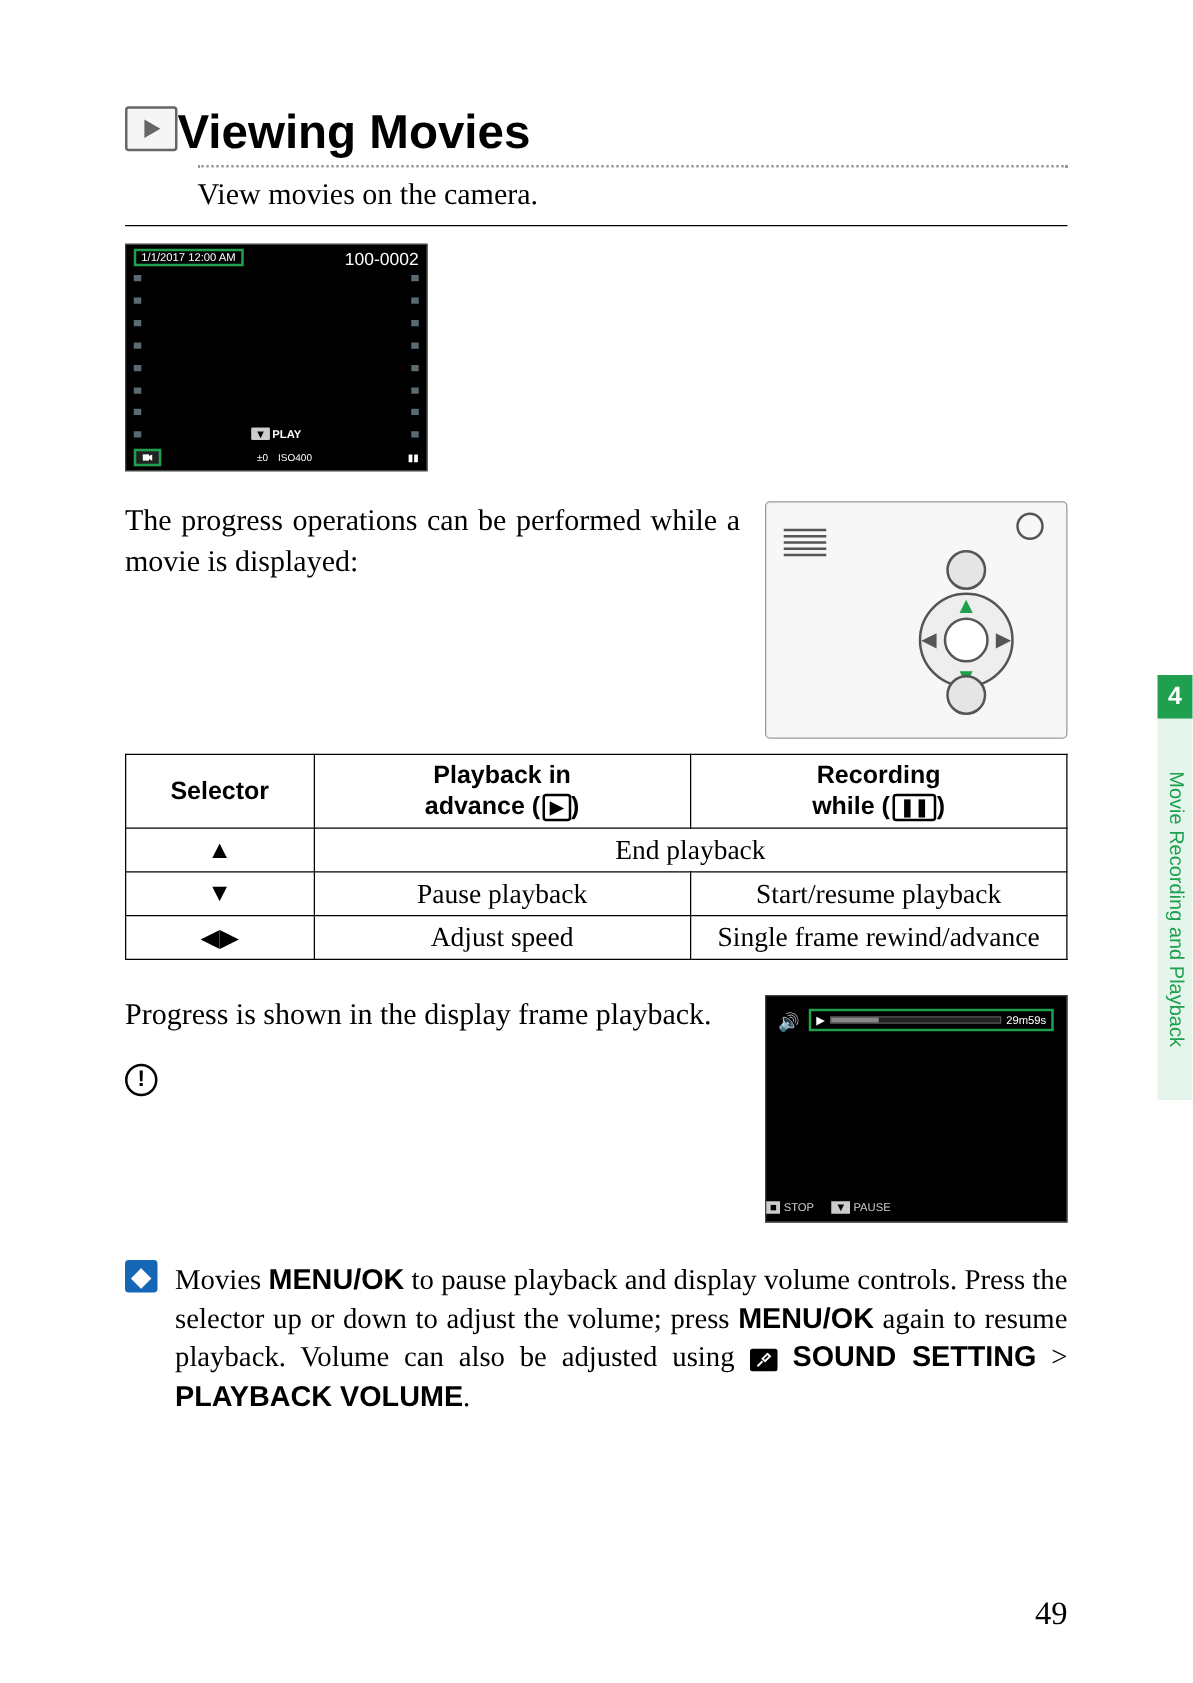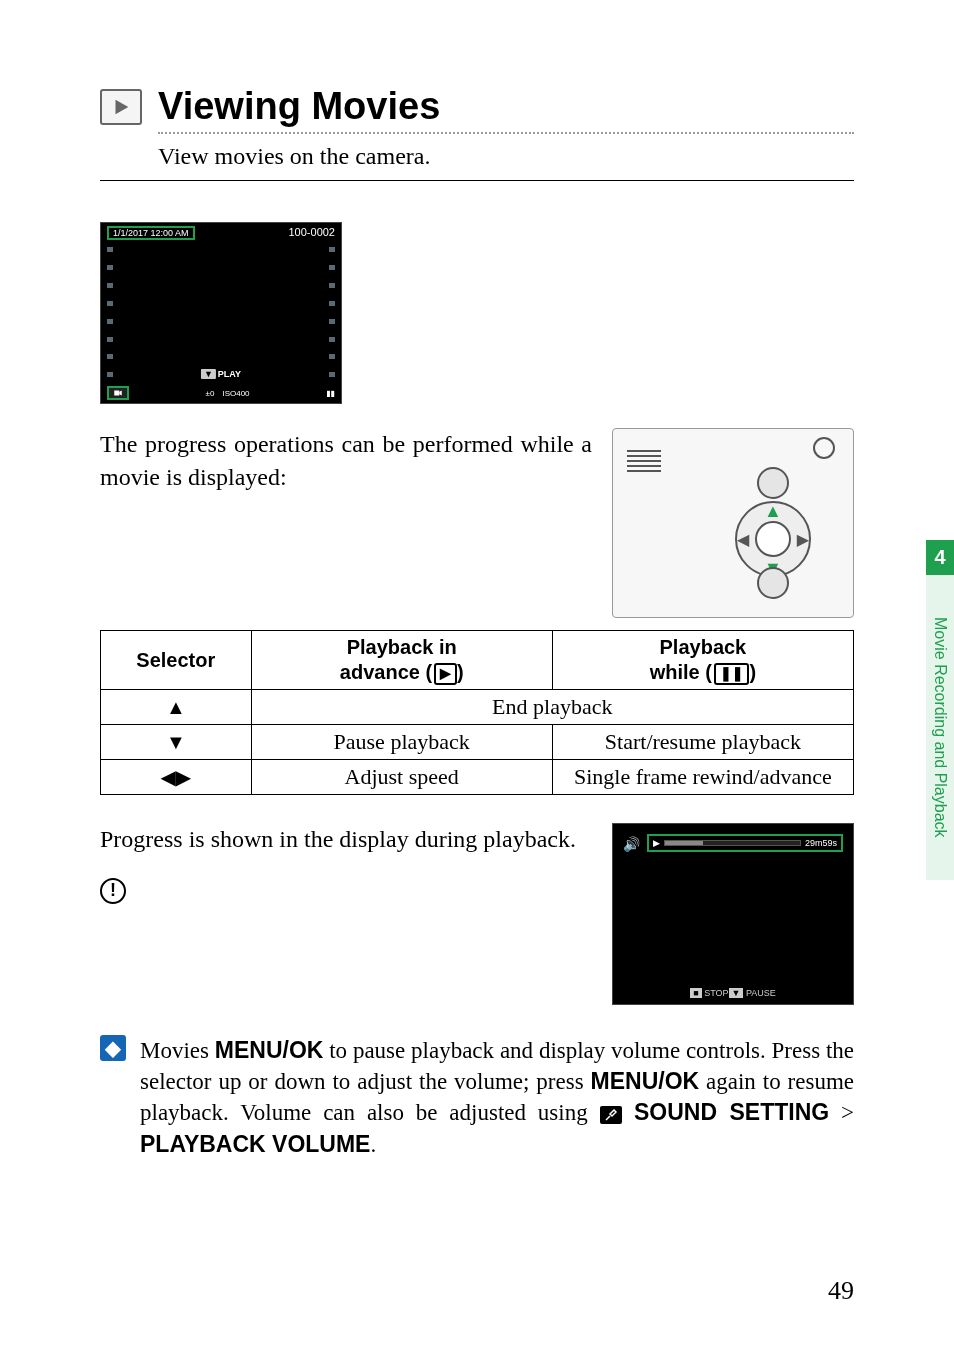--- a/index.html
+++ b/index.html
@@ -11,22 +11,21 @@
     position: relative;
     color: #000;
   }
   .page {
     padding: 85px 100px 60px 100px;
     position: relative;
     height: 100%;
   }
   .title-row {
     display: flex;
-    align-items: center;
-    gap: 16px;
+    align-items: flex-start;
   }
   .title-icon {
     width: 42px;
     height: 36px;
     border: 2px solid #666;
     border-radius: 3px;
     display: flex;
     align-items: center;
     justify-content: center;
     background: #f5f5f5;
@@ -66,34 +65,34 @@
   .lcd {
     width: 242px;
     min-width: 242px;
     background: #000;
     color: #fff;
     font-family: Arial, sans-serif;
     font-size: 10px;
     position: relative;
     border: 1px solid #444;
   }
-  .lcd.lcd1 { height: 182px; margin-top: 27px; }
+  .lcd.lcd1 { height: 182px; }
   .lcd.lcd2 { height: 182px; }
   .lcd-header {
     position: absolute;
     top: 3px; left: 6px;
     border: 2px solid #1ea04e;
     padding: 0 4px;
     font-size: 9px;
     background: #000;
   }
   .lcd-topright {
     position: absolute;
     top: 3px; right: 6px;
-    font-size: 11px;
+    font-size: 14px;
   }
   .lcd-ticks-l, .lcd-ticks-r {
     position: absolute;
     top: 24px; bottom: 26px;
     width: 6px;
     display: flex;
     flex-direction: column;
     justify-content: space-between;
   }
   .lcd-ticks-l { left: 6px; }
@@ -197,21 +196,21 @@
   .lcd2 .prog-bar {
     flex:1; height:6px; background:#222; position:relative; border:1px solid #555;
   }
   .lcd2 .prog-bar .fill { position:absolute; left:0; top:0; bottom:0; width:28%; background:#888; }
   .lcd2 .speaker-icon {
     position:absolute; top:12px; left:10px; color:#fff; font-size:14px;
   }
   .lcd2 .time { font-size:9px; }
   .lcd2 .footer2 {
     position:absolute; bottom:6px; left:0; right:0;
-    display:flex; justify-content:center; 
+    display:flex; justify-content:flex-start; gap:14px;
     font-size:9px; color:#ccc;
   }
   .lcd2 .footer2 .chip { background:#ccc; color:#000; padding:0 3px; font-size:9px; }
   
   .note-row {
     display:flex; gap:14px; align-items:flex-start;
     margin-top:6px;
   }
   .note-icon {
     width:26px; height:26px; min-width:26px;
@@ -346,21 +345,21 @@
 
   <table class="ops">
     <thead>
       <tr>
         <th style="width:20%">Selector</th>
         <th style="width:40%">
           <span>Playback in</span><br>
           <span>advance (</span><span class="pbicon">▶</span><span>)</span>
         </th>
         <th style="width:40%">
-          <span>Playback</span><br>
+          <span>Recording</span><br>
           <span>while (</span><span class="pbicon">❚❚</span><span>)</span>
         </th>
       </tr>
     </thead>
     <tbody>
       <tr>
         <td class="sel">▲</td>
         <td colspan="2">End playback</td>
       </tr>
       <tr>
@@ -371,21 +370,21 @@
       <tr>
         <td class="sel">◀▶</td>
         <td>Adjust speed</td>
         <td>Single frame rewind/advance</td>
       </tr>
     </tbody>
   </table>
 
   <div class="row sec3">
     <div class="col-left">
-      <div class="body-text justify">Progress is shown in the display during playback.</div>
+      <div class="body-text justify">Progress is shown in the display frame playback.</div>
       <div class="note-row" style="margin-top:22px;">
         <div class="note-icon warn">!</div>
       </div>
     </div>
     <div class="lcd lcd2">
       <div class="speaker-icon">🔊</div>
       <div class="prog-box">
         <span style="font-size:9px;">▶</span>
         <div class="prog-bar">
             <div class="fill"></div>

